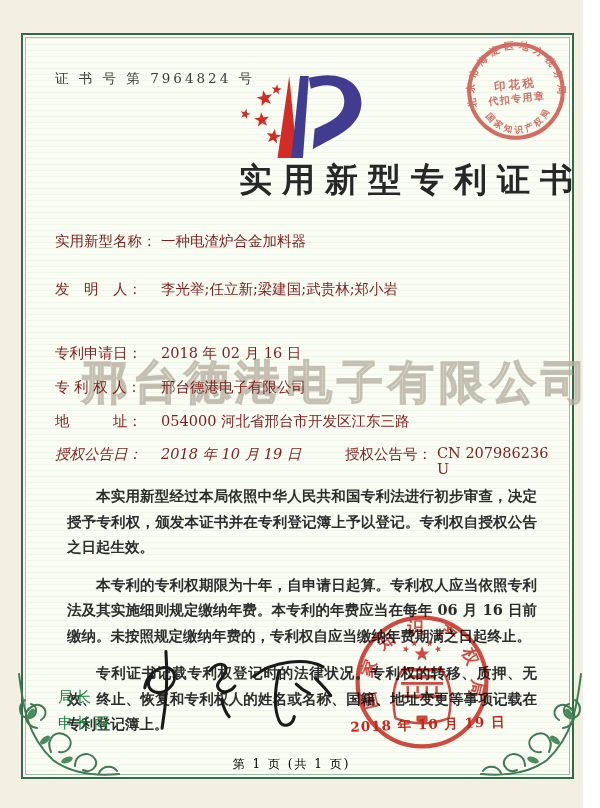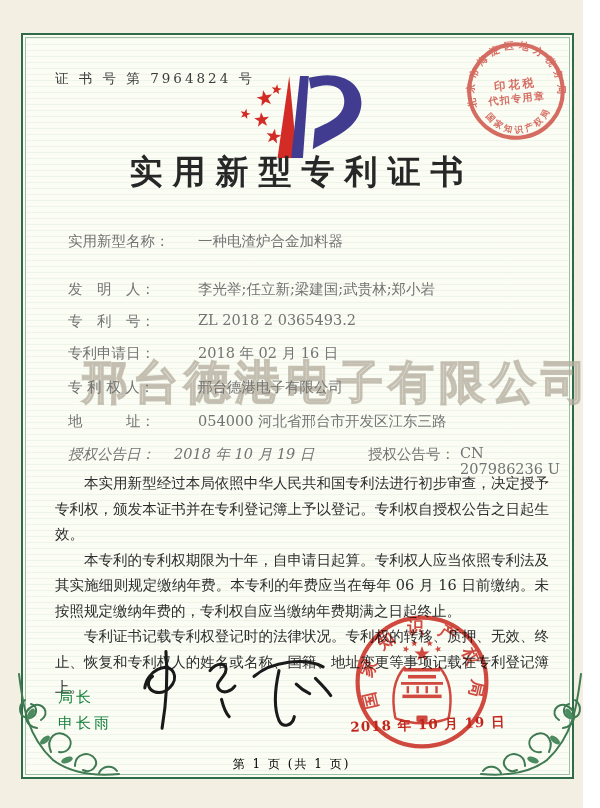--- a/index.html
+++ b/index.html
@@ -3,34 +3,34 @@
 <meta charset="utf-8">
 <style>
   html,body{margin:0;padding:0;}
   body{width:600px;height:808px;font-family:"DejaVu Serif","Liberation Serif",serif;}
   .page{position:relative;width:583px;height:808px;background:#f3efe2;overflow:hidden;}
   .frame{position:absolute;left:21px;top:33px;width:549px;height:742px;border:2.5px solid #2e6b48;background:#fbfcf4;}
   .frame-inner{position:absolute;inset:2px;border:1px solid #9cc0a4;
     background:repeating-linear-gradient(180deg, rgba(120,175,130,0.10) 0 1px, transparent 1px 6px);}
   .cert-no{position:absolute;left:55px;top:70px;font-size:13.5px;letter-spacing:3px;color:#3c3c3c;z-index:3;}
   .logo{position:absolute;left:231px;top:72px;width:140px;height:90px;z-index:3;}
-  .title{position:absolute;left:0;right:0;top:150px;text-align:center;font-size:33px;font-weight:bold;
+  .title{position:absolute;left:0;right:0;top:158px;text-align:right;font-size:33px;font-weight:bold;
     letter-spacing:10px;color:#272727;z-index:3;padding-left:20px;}
-  .field-row{position:absolute;left:68px;width:494px;display:flex;font-size:14.5px;color:#737373;z-index:3;gap:24px;}
+  .field-row{position:absolute;left:55px;width:494px;display:flex;font-size:14.5px;color:#7f1d1d;z-index:3;}
   .f-label{flex:0 0 106px;}
   .f-value{flex:1;}
   .r1{top:232px;} .r2{top:280px;} .r3{top:312px;} .r4{top:344px;} .r5{top:378px;} .r6{top:412px;justify-content:space-between;} .r7{top:445px;}
-  .pair{display:flex;} .pair-left{flex:0 0 276px;font-style:italic;} .pair-right{flex:1;}
+  .pair{display:flex;} .pair-left{flex:0 0 276px;font-style:italic;} .pair-right{flex:1;margin-left:14px;}
   .pair-right .f-label{flex:0 0 92px;}
   .watermark{position:absolute;left:82px;top:352px;width:520px;z-index:2;font-size:46px;font-weight:bold;
     letter-spacing:5px;white-space:nowrap;color:rgba(214,209,196,0.55);
     -webkit-text-stroke:1.3px rgba(165,158,142,0.55);}
   .body-text{position:absolute;left:55px;top:471px;width:494px;z-index:3;font-size:14.5px;line-height:25.5px;
     color:#2d2d2d;text-align:justify;}
-  .body-text p{margin:0;text-indent:2em;}
+  .body-text p{margin:12px;text-indent:2em;font-weight:bold;}
   .official{position:absolute;left:58px;z-index:4;font-size:15px;letter-spacing:3px;color:#15803d;}
   .official.t{top:688px;} .official.n{top:714px;}
   .signature{position:absolute;left:118px;top:638px;width:230px;height:96px;z-index:4;}
   .seal-bottom{position:absolute;left:352px;top:612px;width:140px;height:140px;z-index:5;opacity:0.88;mix-blend-mode:multiply;}
   .seal-date{position:absolute;left:348px;top:716px;width:160px;text-align:center;z-index:6;font-size:13.5px;
     letter-spacing:1px;color:#c2251c;transform:rotate(-2deg);font-weight:bold;}
   .seal-top{position:absolute;left:461px;top:36px;width:110px;height:110px;z-index:5;opacity:0.8;
     transform:rotate(-6deg);mix-blend-mode:multiply;}
   .footer{position:absolute;left:0;right:0;top:756px;text-align:center;font-size:12px;letter-spacing:2px;
     color:#000000;z-index:3;}
@@ -96,24 +96,20 @@
 
   <div class="watermark">邢台德港电子有限公司</div>
 
   <div class="field-row r1">
     <span class="f-label">实用新型名称：</span>
     <span class="f-value">一种电渣炉合金加料器</span>
   </div>
   <div class="field-row r2">
     <span class="f-label">发　明　人：</span>
     <span class="f-value">李光举;任立新;梁建国;武贵林;郑小岩</span>
-  </div>
-  <div class="field-row r3">
-    <span class="f-label">专　利　号：</span>
-    <span class="f-value">ZL 2018 2 0365493.2</span>
   </div>
   <div class="field-row r4">
     <span class="f-label">专利申请日：</span>
     <span class="f-value">2018 年 02 月 16 日</span>
   </div>
   <div class="field-row r5">
     <span class="f-label">专 利 权 人：</span>
     <span class="f-value">邢台德港电子有限公司</span>
   </div>
   <div class="field-row r6">

